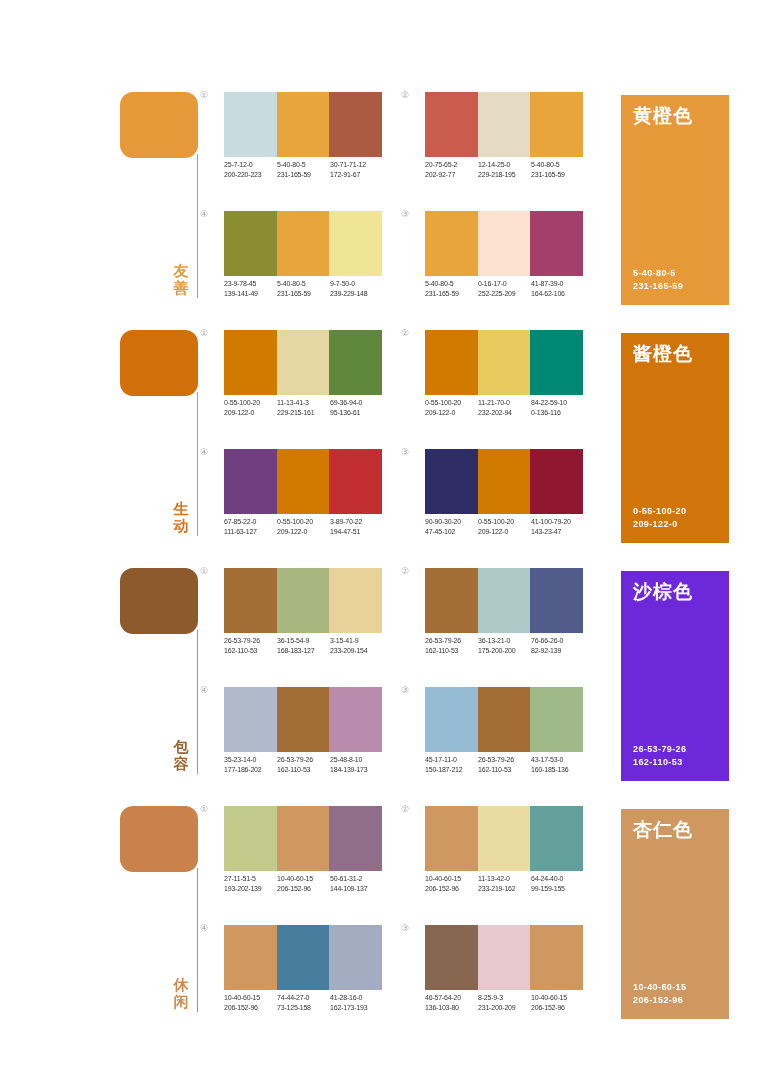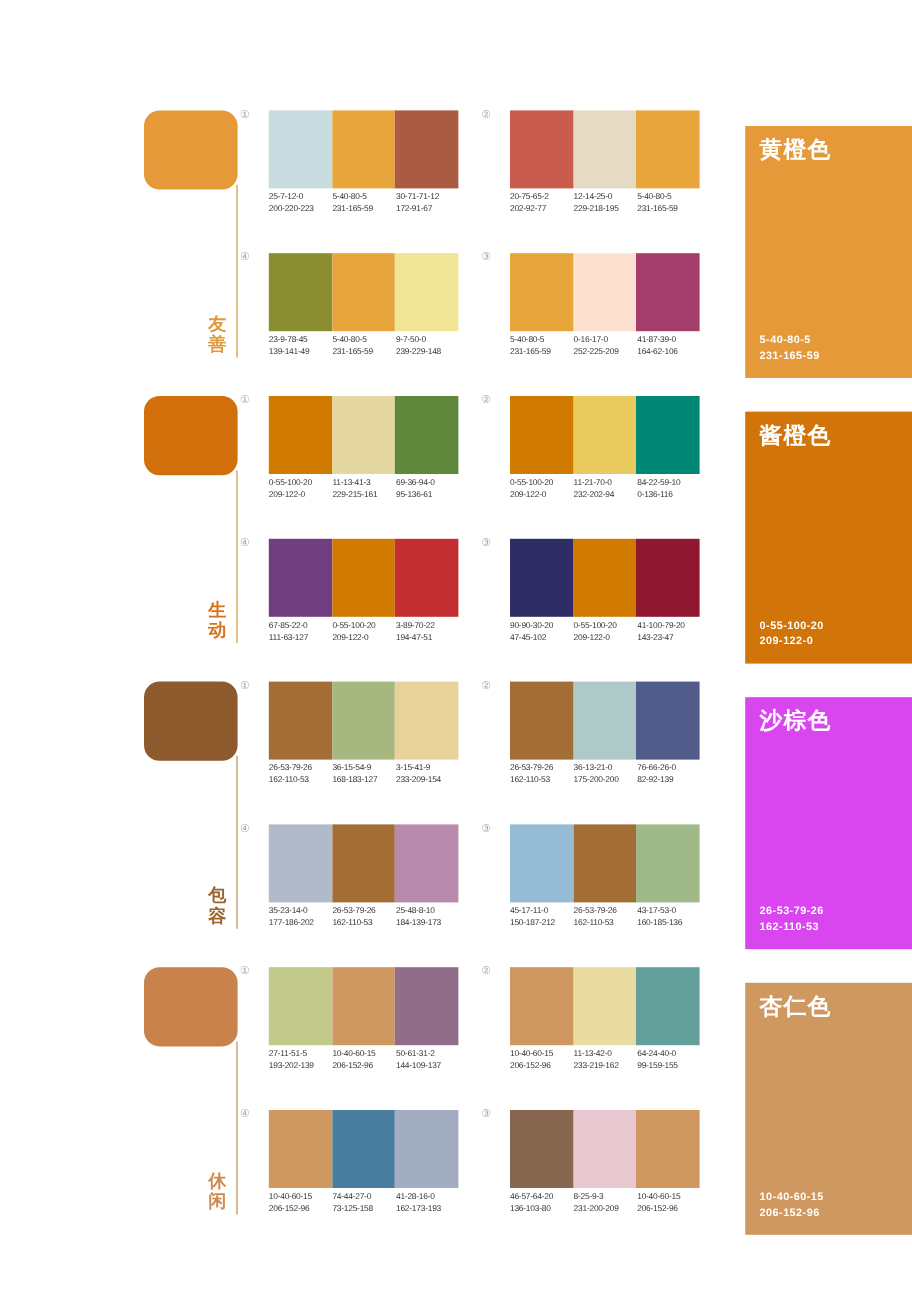--- a/index.html
+++ b/index.html
@@ -115,22 +115,22 @@
   }
   .captions .cap .cmyk,
   .captions .cap .rgb {
     display: block;
   }
 
   
   .panel {
     position: absolute;
     left: 621px;
-    top: 17px;
-    width: 140px;
+    top: 7px;
+    width: 108px;
     height: 210px;
   }
   .panel-title {
     position: absolute;
     left: 12px;
     top: 10px;
     font-size: 19px;
     line-height: 22px;
     font-weight: bold;
     color: #ffffff;
@@ -455,21 +455,21 @@
           <div class="cap">
             <span class="cmyk">26-53-79-26</span>
             <span class="rgb">162-110-53</span>
           </div>
           <div class="cap">
             <span class="cmyk">43-17-53-0</span>
             <span class="rgb">160-185-136</span>
           </div>
         </div>
       </div>
-      <div class="panel" style="background: #d946ef;">
+      <div class="panel" style="background: #6d28d9;">
         <div class="panel-title">沙棕色</div>
         <div class="panel-codes">
           <span>26-53-79-26</span>
           <span>162-110-53</span>
         </div>
       </div>
     </div>
     <div class="section" style="top: 802px;">
       <div class="tab-col">
         <div class="tab-chip" style="background: rgb(201, 130, 76);"></div>

